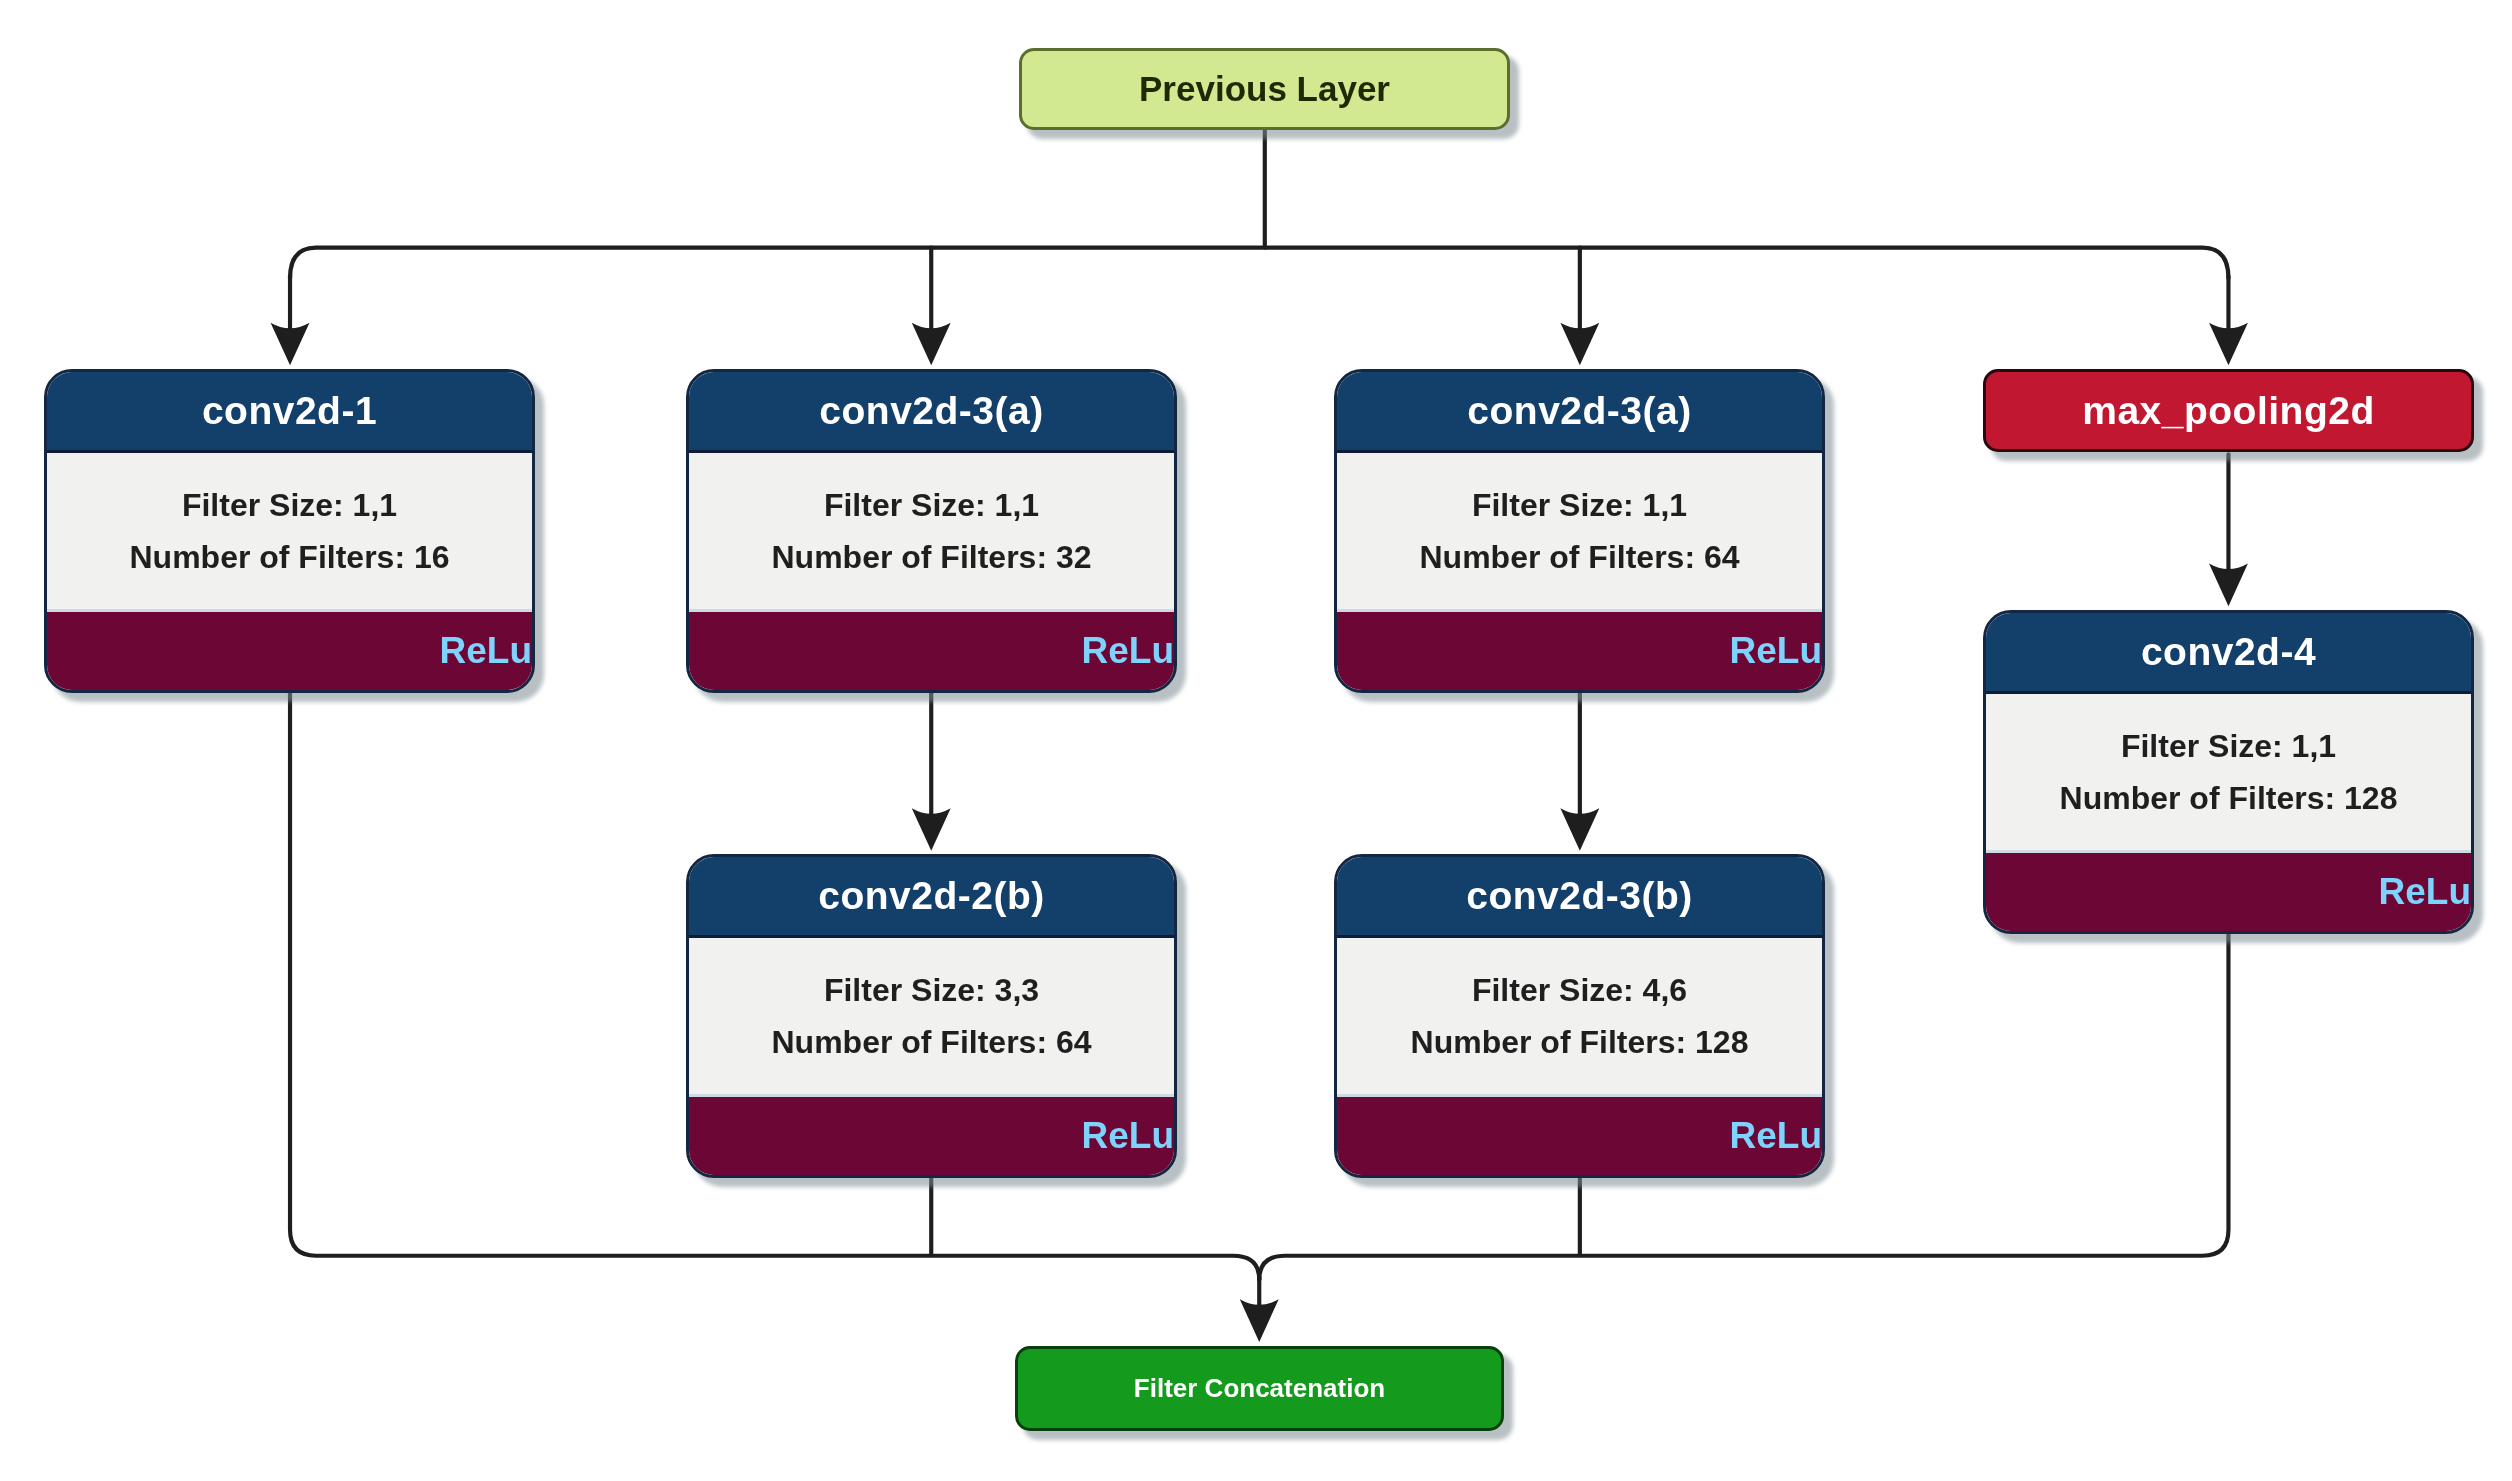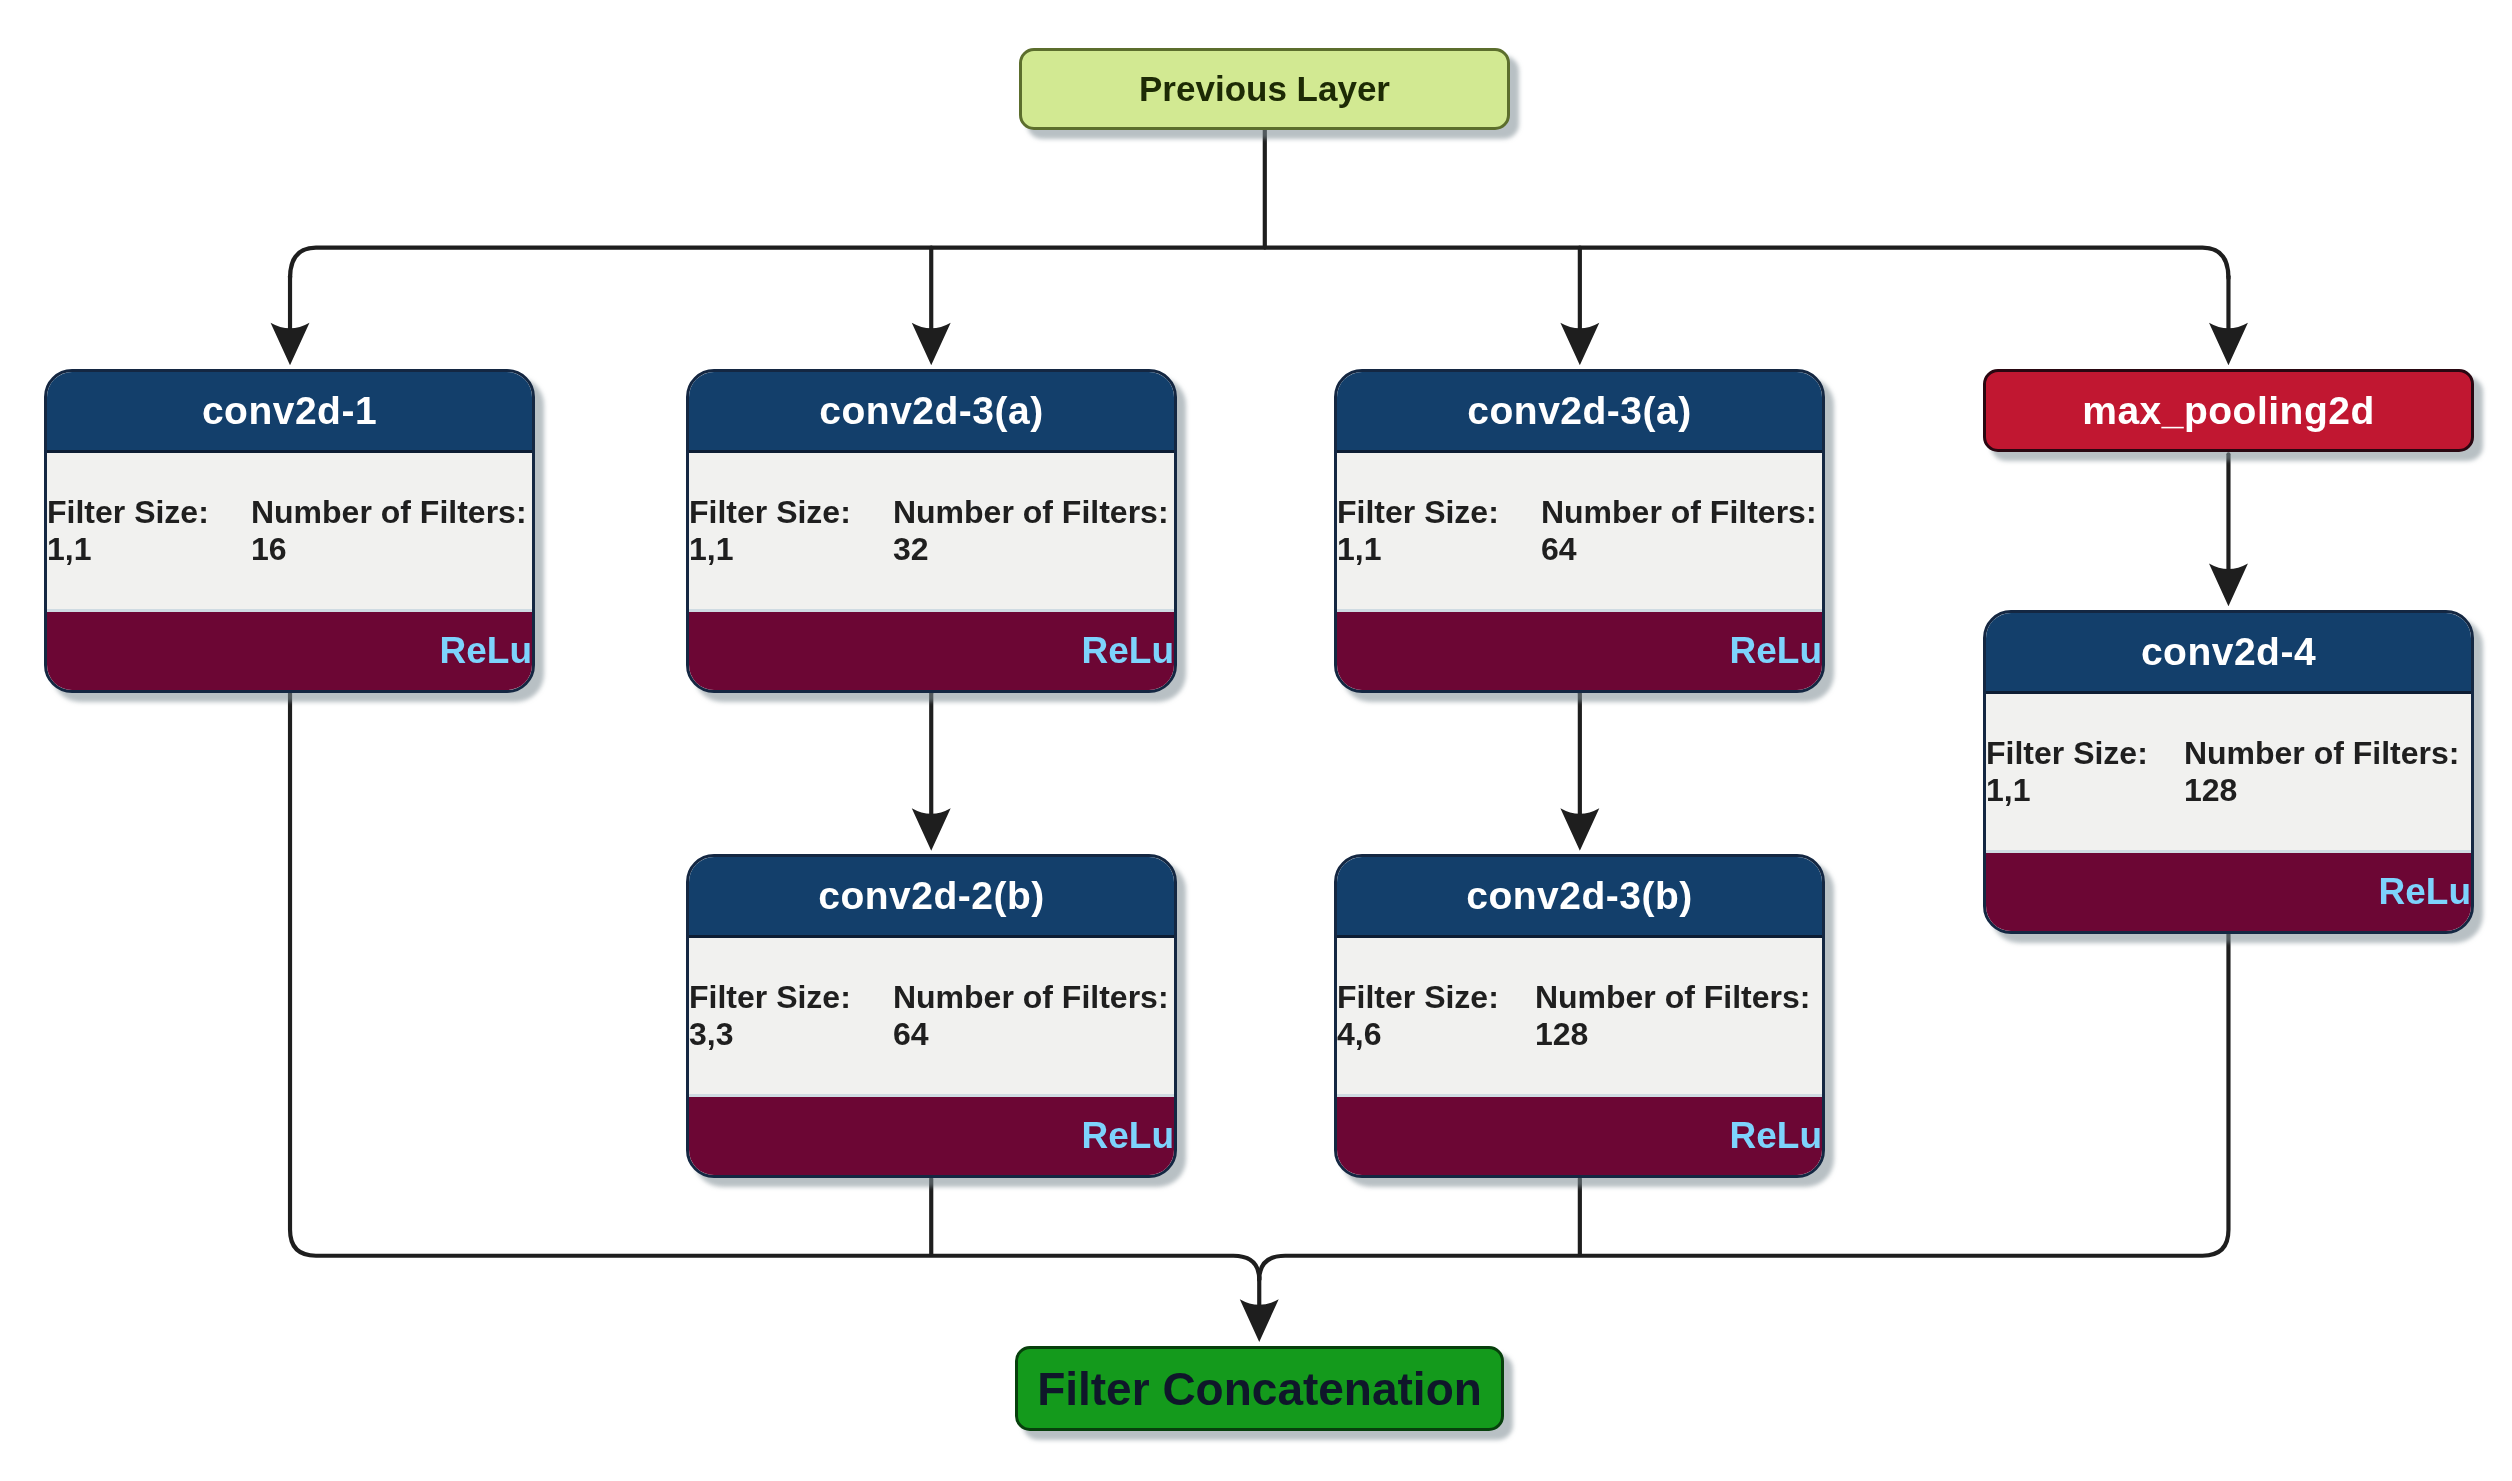--- a/index.html
+++ b/index.html
@@ -26,21 +26,21 @@
   .block-header{
     height:78px;flex:0 0 78px;
     background:var(--header-navy);
     border-bottom:3.7px solid #0d1d33;
     color:#ffffff;font-weight:bold;font-size:39px;
     display:flex;align-items:center;justify-content:center;
     letter-spacing:0.5px;
   }
   .block-body{
     flex:1 1 auto;
-    display:flex;flex-direction:row;align-items:center;justify-content:center;
+    display:flex;flex-direction:column;align-items:center;justify-content:center;
     gap:15px;color:#1f1f1f;font-size:32px;
   }
   .param-label{font-weight:700;}
   .param-value{font-weight:600;}
   .block-footer{
     height:78px;flex:0 0 78px;
     background:var(--relu-maroon);
     border-top:3.7px solid #cfdbe2;
     color:#7dd3fc;font-weight:bold;font-size:37px;
     display:flex;align-items:center;justify-content:flex-end;
@@ -59,21 +59,21 @@
     color:#1d2a05;font-size:35px;
   }
   .pill-pool{
     left:1983px;top:369px;width:491px;height:83px;
     background:var(--pool-red);border:3.7px solid #290711;
     color:#ffffff;font-size:39px;letter-spacing:0.5px;
   }
   .pill-concat{
     left:1015px;top:1346px;width:489px;height:85px;
     background:var(--concat-green);border:3.7px solid #titles;
-    border:3.7px solid #07400c;color:#0f172a;font-size:46px;
+    border:3.7px solid #07400c;color:#ffffff;font-size:26px;
   }
 </style>
 </head>
 <body>
 
 <div class="canvas">
 
   <svg class="wires" viewBox="0 0 2711 1599">
 
     <path class="wire" d="M1365 136 V267"></path>

